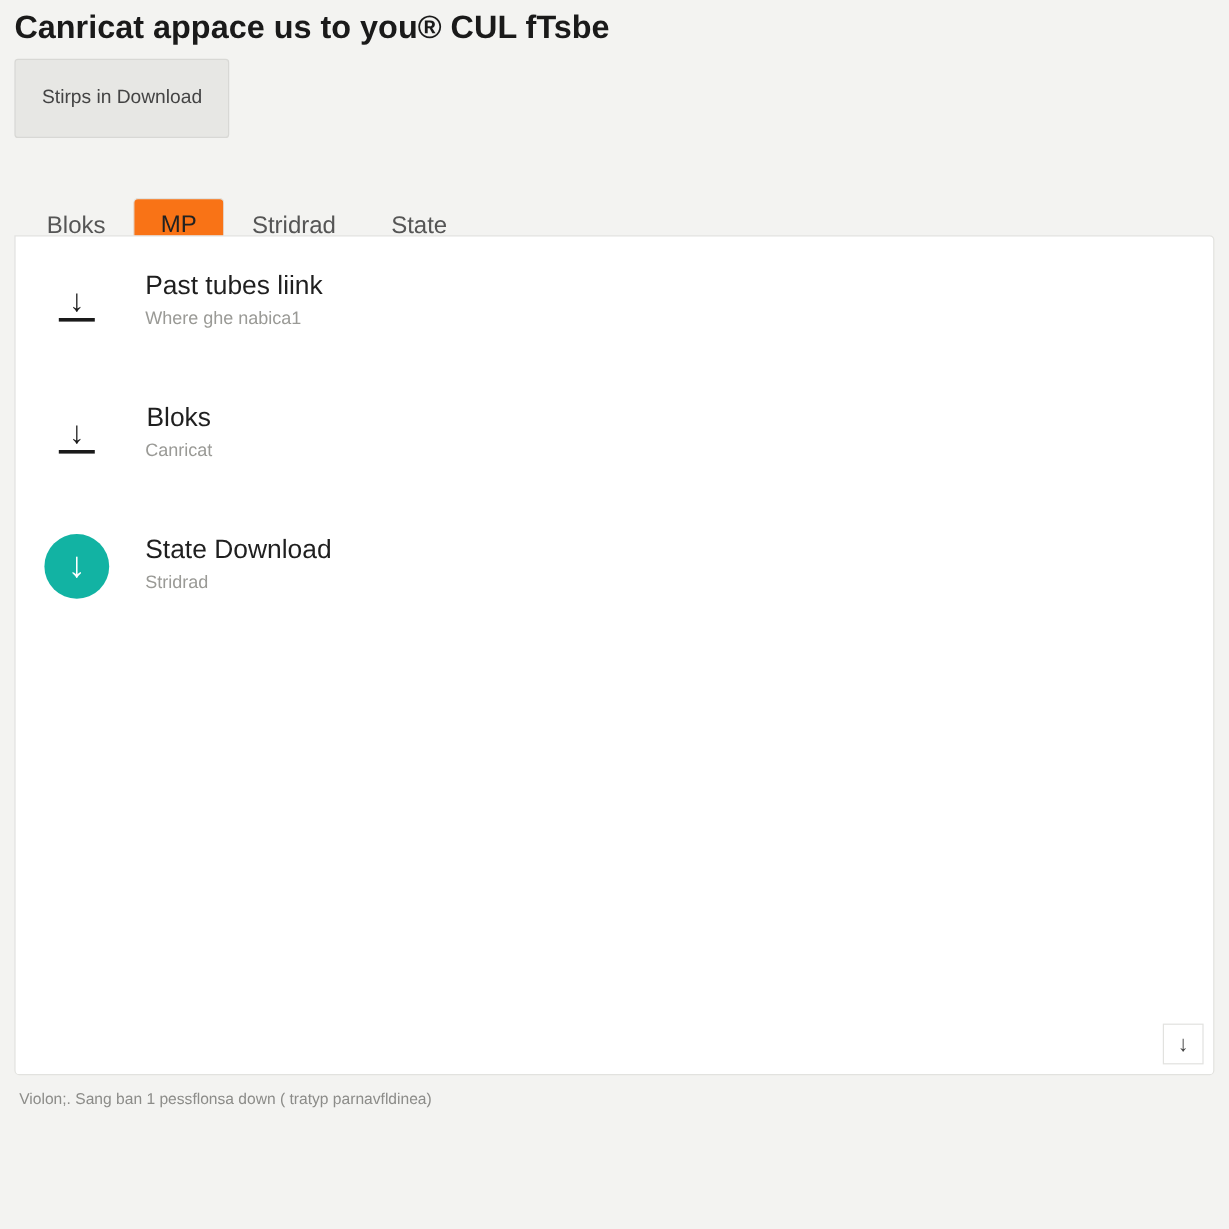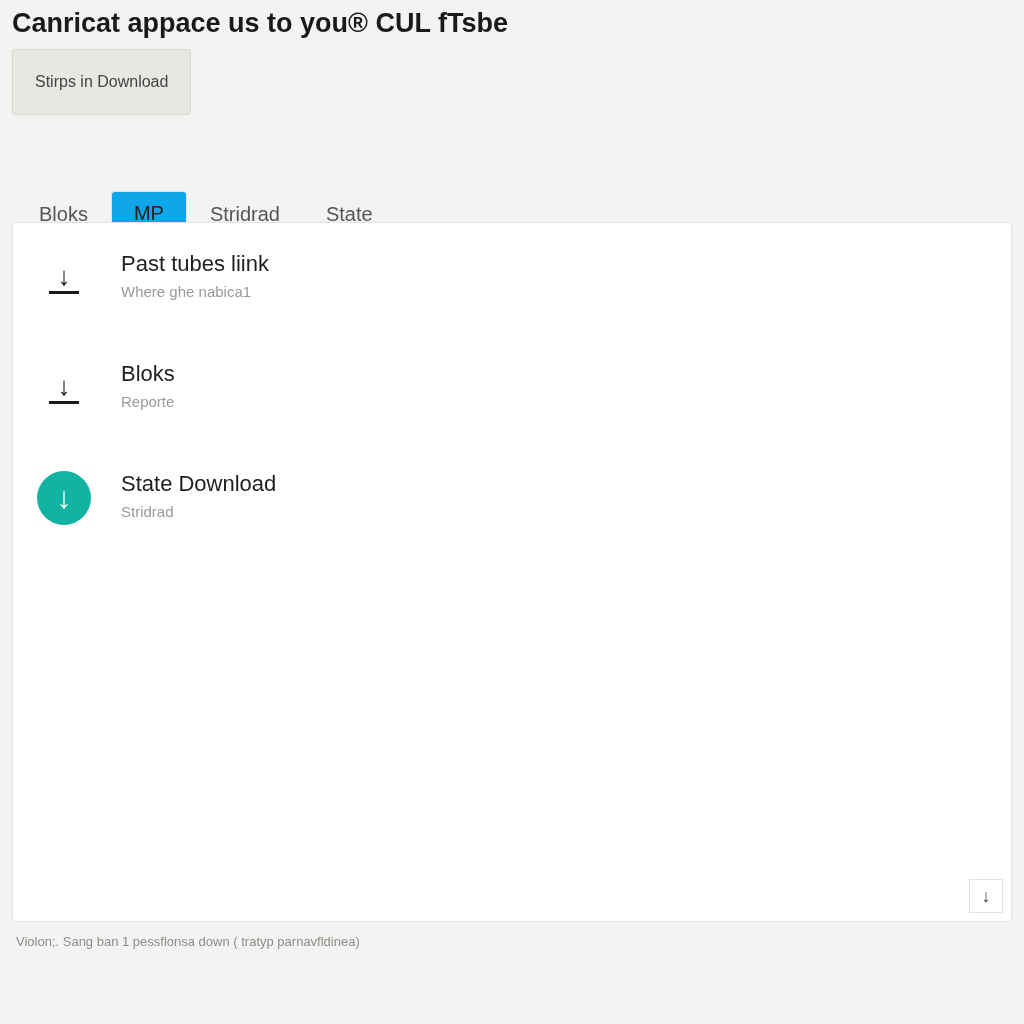--- a/index.html
+++ b/index.html
@@ -48,27 +48,26 @@
     font-size: 20px;
     color: #555;
     padding: 10px 22px 12px 22px;
     cursor: pointer;
     border: 1px solid transparent;
     border-bottom: none;
     position: relative;
     top: 16px;
   }
   .tab.active {
-    background: #0ea5e9;
+    background: #f97316;
     border: 1px solid #e2e2df;
     border-bottom: 1px solid #ffffff;
     border-radius: 4px 4px 0 0;
     color: #222;
     font-weight: 500;
-    margin-top: 26px;
   }
   .panel {
     background: #ffffff;
     border: 1px solid #e2e2df;
     border-radius: 0 4px 4px 4px;
     min-height: 700px;
     padding: 28px 28px 20px 24px;
     position: relative;
   }
   .step {
@@ -179,21 +178,21 @@
 
     <div class="step">
       <div class="step-icon">
         <div class="dl-icon">
           <span class="dl-arrow">↓</span>
           <span class="dl-bar"></span>
         </div>
       </div>
       <div class="step-body">
         <div class="step-title">Bloks</div>
-        <div class="step-sub">Reporte</div>
+        <div class="step-sub">Canricat</div>
       </div>
     </div>
 
     <div class="step">
       <div class="step-icon circle">
         <span class="dl-arrow">↓</span>
       </div>
       <div class="step-body">
         <div class="step-title">State Download</div>
         <div class="step-sub">Stridrad</div>

